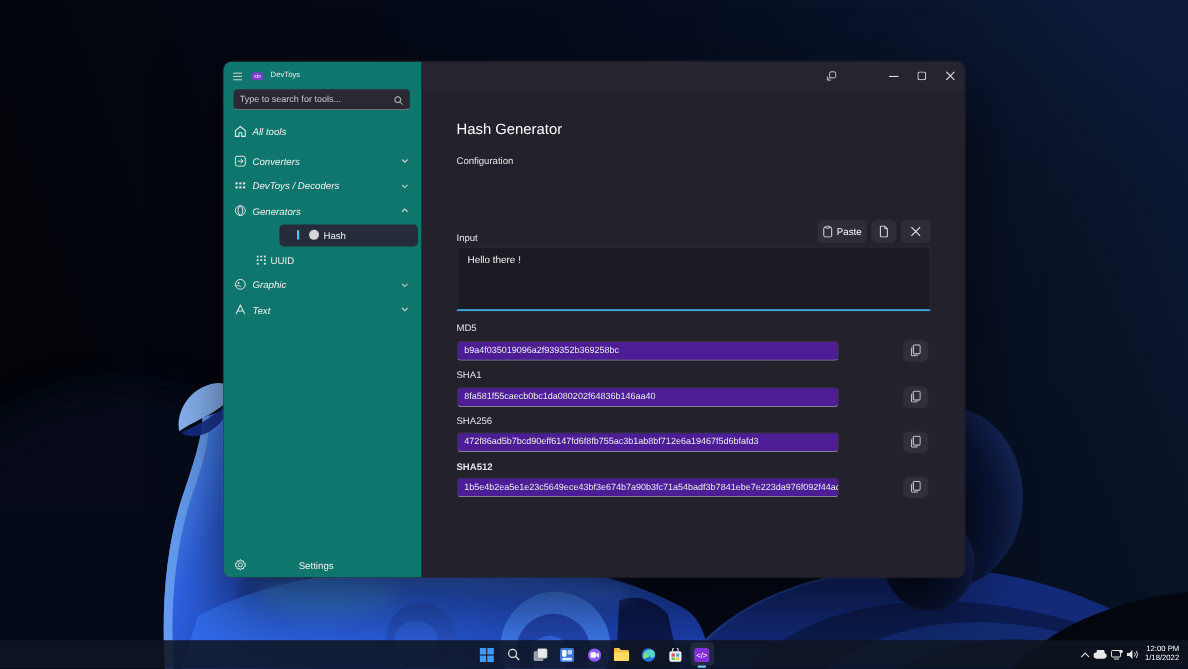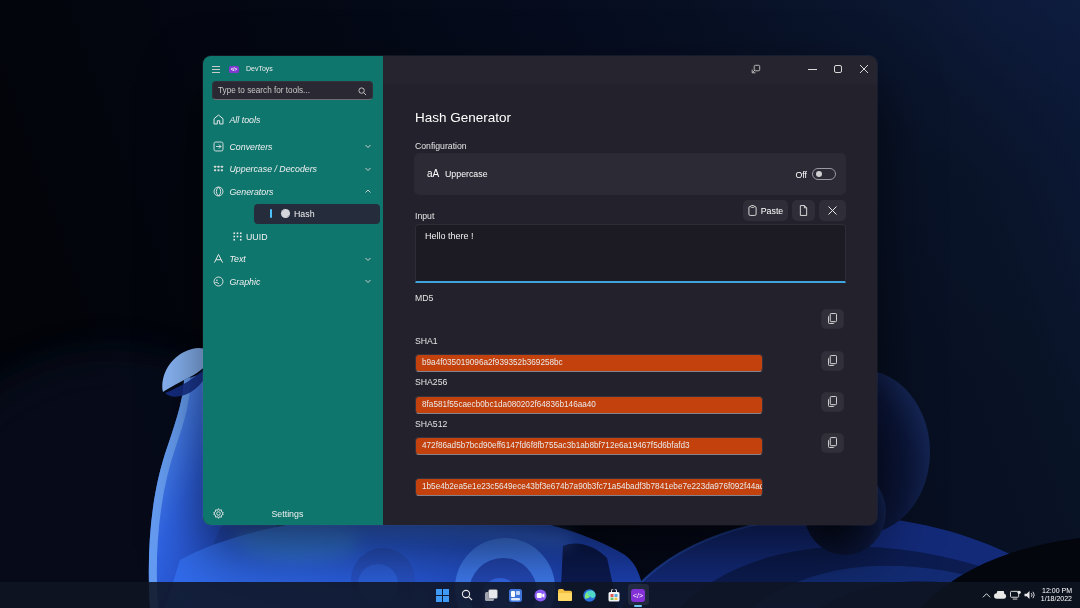--- a/index.html
+++ b/index.html
@@ -57,23 +57,23 @@
   .btnrow { position:absolute; top:145px; right:32px; display:flex; gap:4px; }
   .wbtn { height:19px; background:#2f2e38; border-radius:4px; box-shadow:0 0 0 1px rgba(255,255,255,.055);
           display:flex; align-items:center; justify-content:center; color:#fff; font-size:8.8px; gap:4px; }
   .wbtn.paste { width:43px; }
   .wbtn.doc { width:21px; margin-left:2px; }
   .wbtn.clr { width:25px; margin-left:2px; }
 
   .ta { position:absolute; left:32px; top:168px; width:431px; height:59px; background:#1c1b24; border:1px solid #2e2d37;
         border-radius:4px 4px 0 0; border-bottom:2px solid #3ea4dd; color:#f2f2f2; font-size:9px; padding:6px 0 0 9px; }
 
-  .hrow-input { position:absolute; left:32px; width:348px; height:18px; background:#c2410c; border:1px solid #34333e;
+  .hrow-input { position:absolute; left:32px; width:348px; height:18px; background:#4c1d95; border:1px solid #34333e;
                 border-bottom-color:#84838d; border-radius:4px; color:#eaeaea; font-size:8.2px; line-height:16px; padding-left:6px;
-                white-space:nowrap; overflow:hidden;margin-top:44px; }
+                white-space:nowrap; overflow:hidden; }
   .copy { position:absolute; left:439px; width:21px; height:18px; background:#302f3a; border-radius:4px;
           box-shadow:0 0 0 1px rgba(255,255,255,.05); display:flex; align-items:center; justify-content:center; }
 
   
   #taskbar { position:absolute; left:0; top:582px; width:1080px; height:26px; background:rgba(15,20,34,.88); }
   .tb-center { position:absolute; left:430px; top:0; height:26px; display:flex; align-items:center; }
   .tbi { width:24.5px; height:26px; display:flex; align-items:center; justify-content:center; position:relative; }
   .tbi.active { }
   .tbi.active:before { content:""; position:absolute; left:2px; top:2px; right:2px; bottom:3px; background:rgba(255,255,255,.08); border-radius:3px; }
   .tbi.active:after { content:""; position:absolute; left:50%; margin-left:-4px; bottom:1.5px; width:8px; height:2px; border-radius:1px; background:#6fc4f2; }
@@ -233,21 +233,21 @@
       </div>
       <div class="navrow">
         <svg class="ic" viewBox="0 0 16 16" fill="#dadada">
               <rect x="2.5" y="4.5" width="2.6" height="2.6" rx="0.6"></rect>
               <rect x="6.7" y="4.5" width="2.6" height="2.6" rx="0.6"></rect>
               <rect x="10.9" y="4.5" width="2.6" height="2.6" rx="0.6"></rect>
               <rect x="2.5" y="8.9" width="2.6" height="2.6" rx="0.6"></rect>
               <rect x="6.7" y="8.9" width="2.6" height="2.6" rx="0.6"></rect>
               <rect x="10.9" y="8.9" width="2.6" height="2.6" rx="0.6"></rect>
             </svg>
-        <span class="lbl">Uppercase / Decoders</span>
+        <span class="lbl">DevToys / Decoders</span>
         <svg class="chev" width="8" height="8" viewBox="0 0 8 8" fill="none" stroke="#cfcfcf">
               <path d="M1.5,3 L4,5.5 L6.5,3"></path>
             </svg>
       </div>
       <div class="navrow">
         <svg class="ic" viewBox="0 0 16 16" fill="none" stroke="#e8e8e8" stroke-width="1.1">
               <circle cx="8" cy="8" r="5.5"></circle>
               <path d="M8,2.5 a7,7 0 0 0 0,11 M8,2.5 a7,7 0 0 1 0,11"></path>
             </svg>
         <span class="lbl">Generators</span>
@@ -269,60 +269,52 @@
               <rect x="3" y="11" width="2" height="2"></rect>
               <rect x="7" y="3" width="2" height="2"></rect>
               <rect x="7" y="7" width="2" height="2"></rect>
               <rect x="11" y="3" width="2" height="2"></rect>
               <rect x="11" y="7" width="2" height="2"></rect>
               <rect x="11" y="11" width="2" height="2"></rect>
             </svg>
         <span class="lbl2">UUID</span>
       </div>
       <div class="navrow">
-        <svg class="ic" viewBox="0 0 16 16" fill="none" stroke="#e8e8e8" stroke-width="1.2">
-              <path d="M3,13 L8,3 L13,13 M5,9.5 h6"></path>
-            </svg>
-        <span class="lbl">Text</span>
-        <svg class="chev" width="8" height="8" viewBox="0 0 8 8" fill="none" stroke="#cfcfcf">
-              <path d="M1.5,3 L4,5.5 L6.5,3"></path>
-            </svg>
-      </div>
-      <div class="navrow">
         <svg class="ic" viewBox="0 0 16 16" fill="none" stroke="#e8e8e8" stroke-width="1.1">
               <circle cx="8" cy="8" r="5.5"></circle>
               <circle cx="6" cy="6.5" r="1" fill="#e8e8e8" stroke="none"></circle>
               <path d="M3,10 C5,8.5 7,9 8.5,11"></path>
             </svg>
         <span class="lbl">Graphic</span>
         <svg class="chev" width="8" height="8" viewBox="0 0 8 8" fill="none" stroke="#cfcfcf">
               <path d="M1.5,3 L4,5.5 L6.5,3"></path>
             </svg>
       </div>
+      <div class="navrow">
+        <svg class="ic" viewBox="0 0 16 16" fill="none" stroke="#e8e8e8" stroke-width="1.2">
+              <path d="M3,13 L8,3 L13,13 M5,9.5 h6"></path>
+            </svg>
+        <span class="lbl">Text</span>
+        <svg class="chev" width="8" height="8" viewBox="0 0 8 8" fill="none" stroke="#cfcfcf">
+              <path d="M1.5,3 L4,5.5 L6.5,3"></path>
+            </svg>
+      </div>
     </div>
     <div class="settings">
       <svg class="ic" width="13" height="13" viewBox="0 0 16 16" fill="none" stroke="#e8e8e8" stroke-width="1.1">
             <circle cx="8" cy="8" r="2.2"></circle>
             <path d="M8,2 L9,4 L11.5,3.5 L11.8,6 L14,7 L12.8,8 L14,9 L11.8,10 L11.5,12.5 L9,12 L8,14 L7,12 L4.5,12.5 L4.2,10 L2,9 L3.2,8 L2,7 L4.2,6 L4.5,3.5 L7,4 Z"></path>
           </svg>
       <span class="lbl">Settings</span>
     </div>
   </div>
 
   <div id="content" style="position:absolute; left:180px; top:0; width:494px; height:441px;">
     <h1>Hash Generator</h1>
     <div class="seclabel" style="top:85px;">Configuration</div>
-    <div class="card">
-      <span class="aA">aA</span>
-      <span class="cap">Uppercase</span>
-      <span class="off">Off</span>
-      <div class="toggle">
-            <i></i>
-          </div>
-    </div>
 
     <div class="seclabel" style="top:155px;">Input</div>
     <div class="btnrow">
       <div class="wbtn paste">
         <svg width="9" height="11" viewBox="0 0 10 12" fill="none" stroke="#e8e8e8" stroke-width="1">
               <rect x="1" y="1.5" width="8" height="10" rx="1.5"></rect>
               <rect x="3" y="0.5" width="4" height="2" rx="0.8" fill="#1c1b25"></rect>
             </svg>
         <span>Paste</span>
       </div>
@@ -360,21 +352,21 @@
 
     <div class="seclabel" style="top:320.5px;">SHA256</div>
     <div class="hrow-input" style="top:336.5px;">472f86ad5b7bcd90eff6147fd6f8fb755ac3b1ab8bf712e6a19467f5d6bfafd3</div>
     <div class="copy" style="top:336.5px;">
           <svg width="9" height="11" viewBox="0 0 10 12" fill="none" stroke="#e8e8e8" stroke-width="1">
             <rect x="2.5" y="0.5" width="7" height="9" rx="1"></rect>
             <path d="M1,3 a1.5,1.5 0 0 0 -0.5,1 V10.5 a1,1 0 0 0 1,1 H6 a1.5,1.5 0 0 0 1,-0.5"></path>
           </svg>
         </div>
 
-    <div class="seclabel" style="top:362.5px;">SHA512</div>
+    <div class="seclabel" style="top:362.5px;font-weight:bold;">SHA512</div>
     <div class="hrow-input" style="top:377.5px;">1b5e4b2ea5e1e23c5649ece43bf3e674b7a90b3fc71a54badf3b7841ebe7e223da976f092f44adf04a2494199abfb6a</div>
     <div class="copy" style="top:377.5px;">
           <svg width="9" height="11" viewBox="0 0 10 12" fill="none" stroke="#e8e8e8" stroke-width="1">
             <rect x="2.5" y="0.5" width="7" height="9" rx="1"></rect>
             <path d="M1,3 a1.5,1.5 0 0 0 -0.5,1 V10.5 a1,1 0 0 0 1,1 H6 a1.5,1.5 0 0 0 1,-0.5"></path>
           </svg>
         </div>
   </div>
 </div>
 

